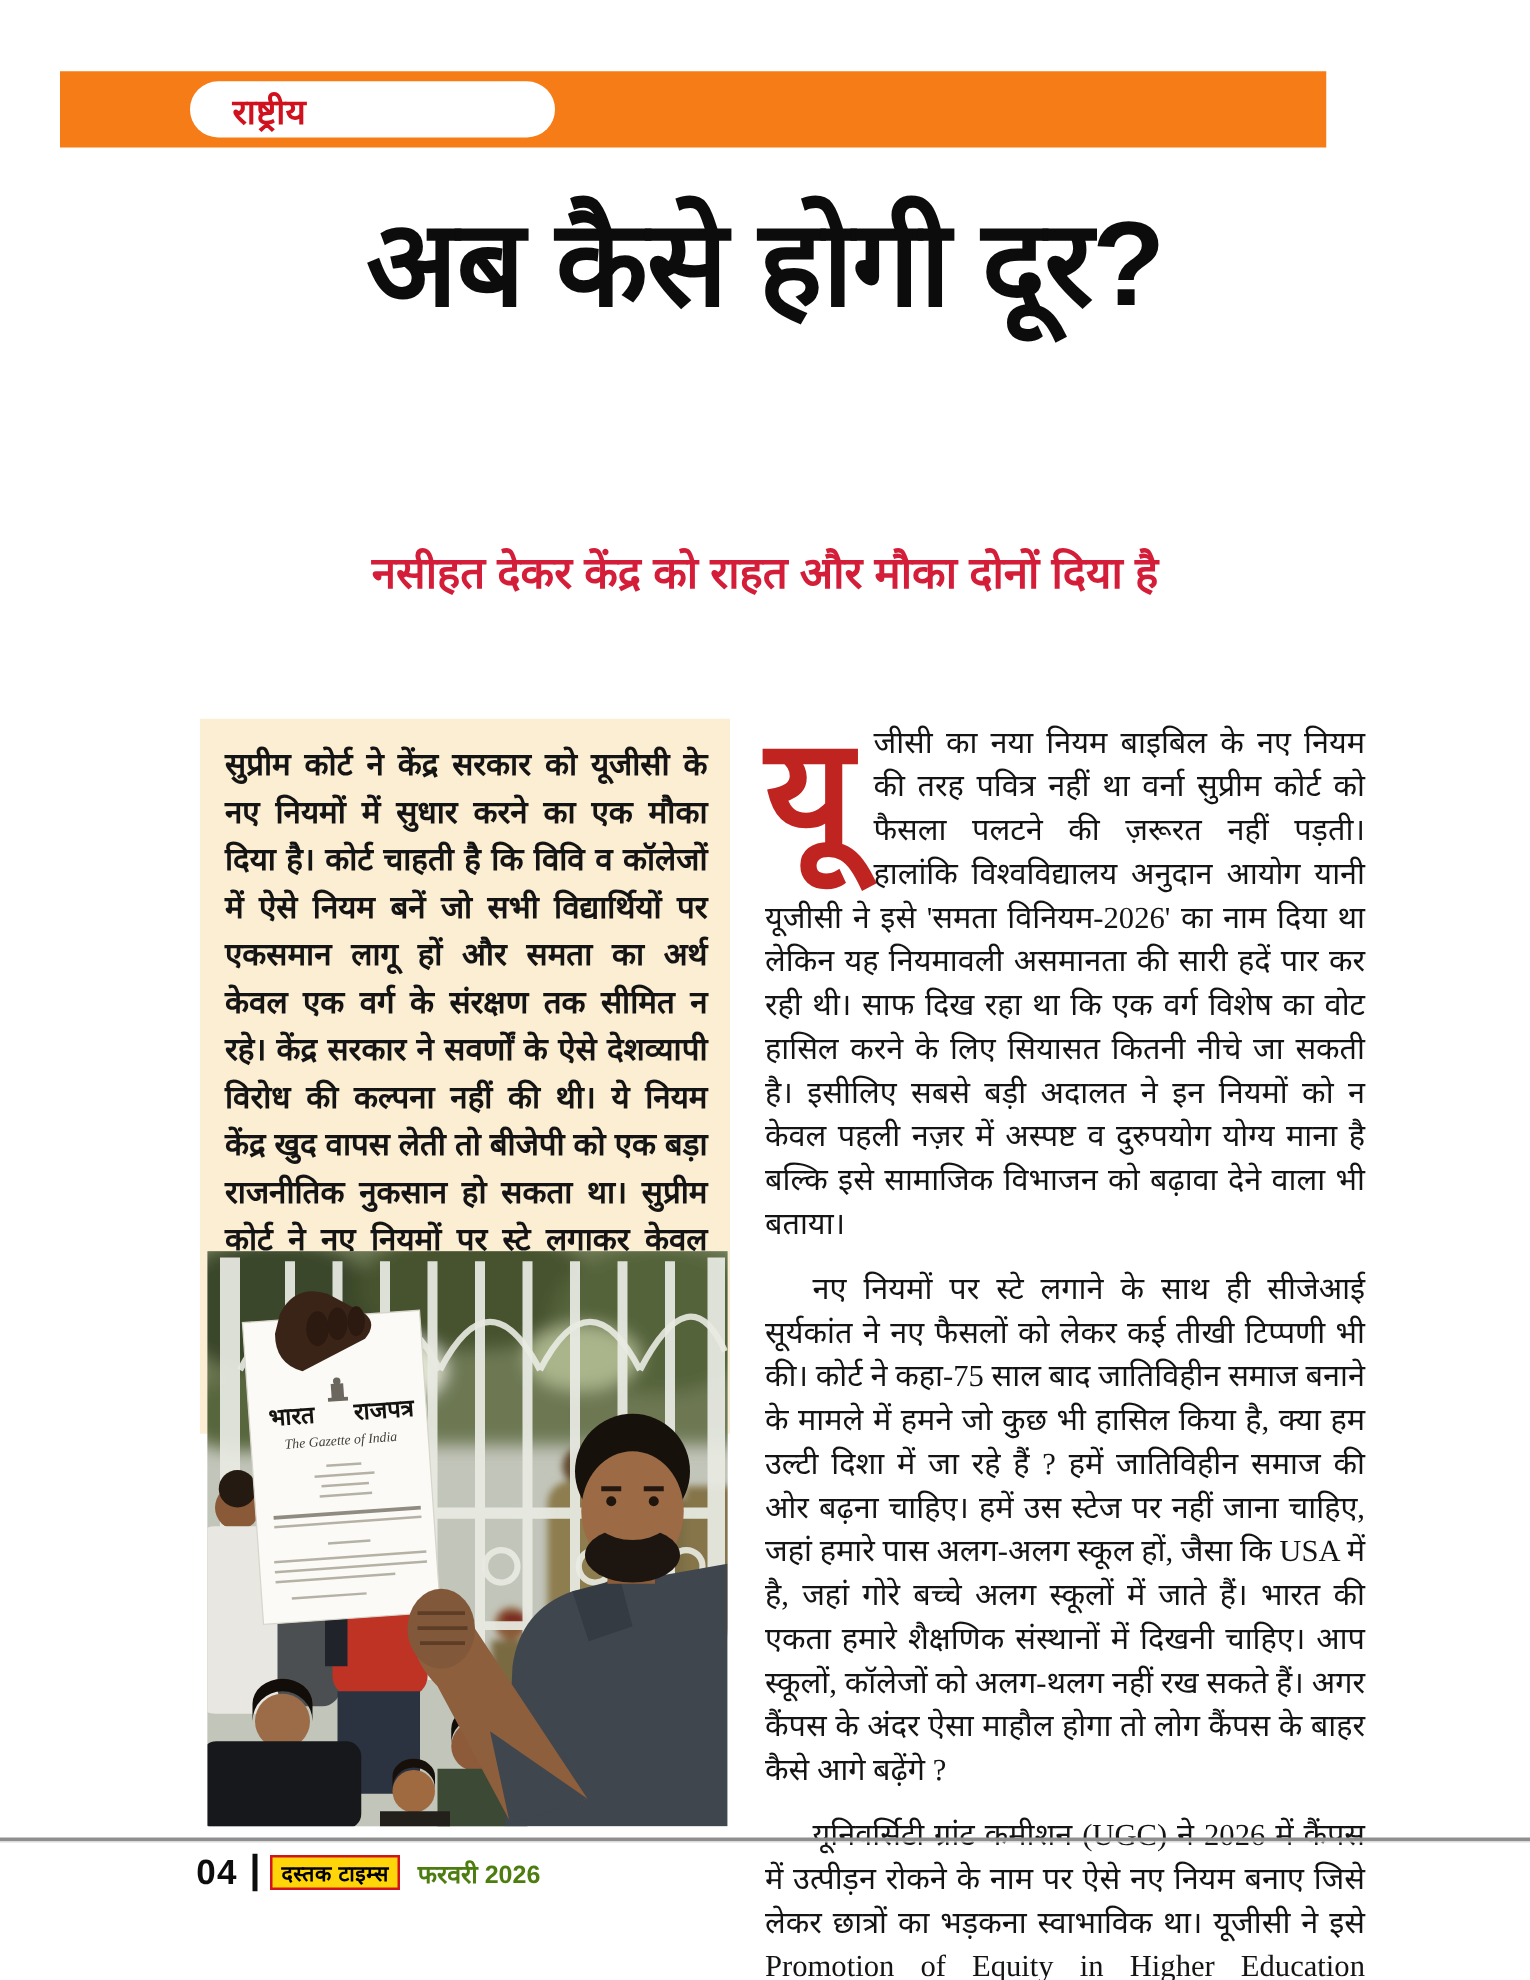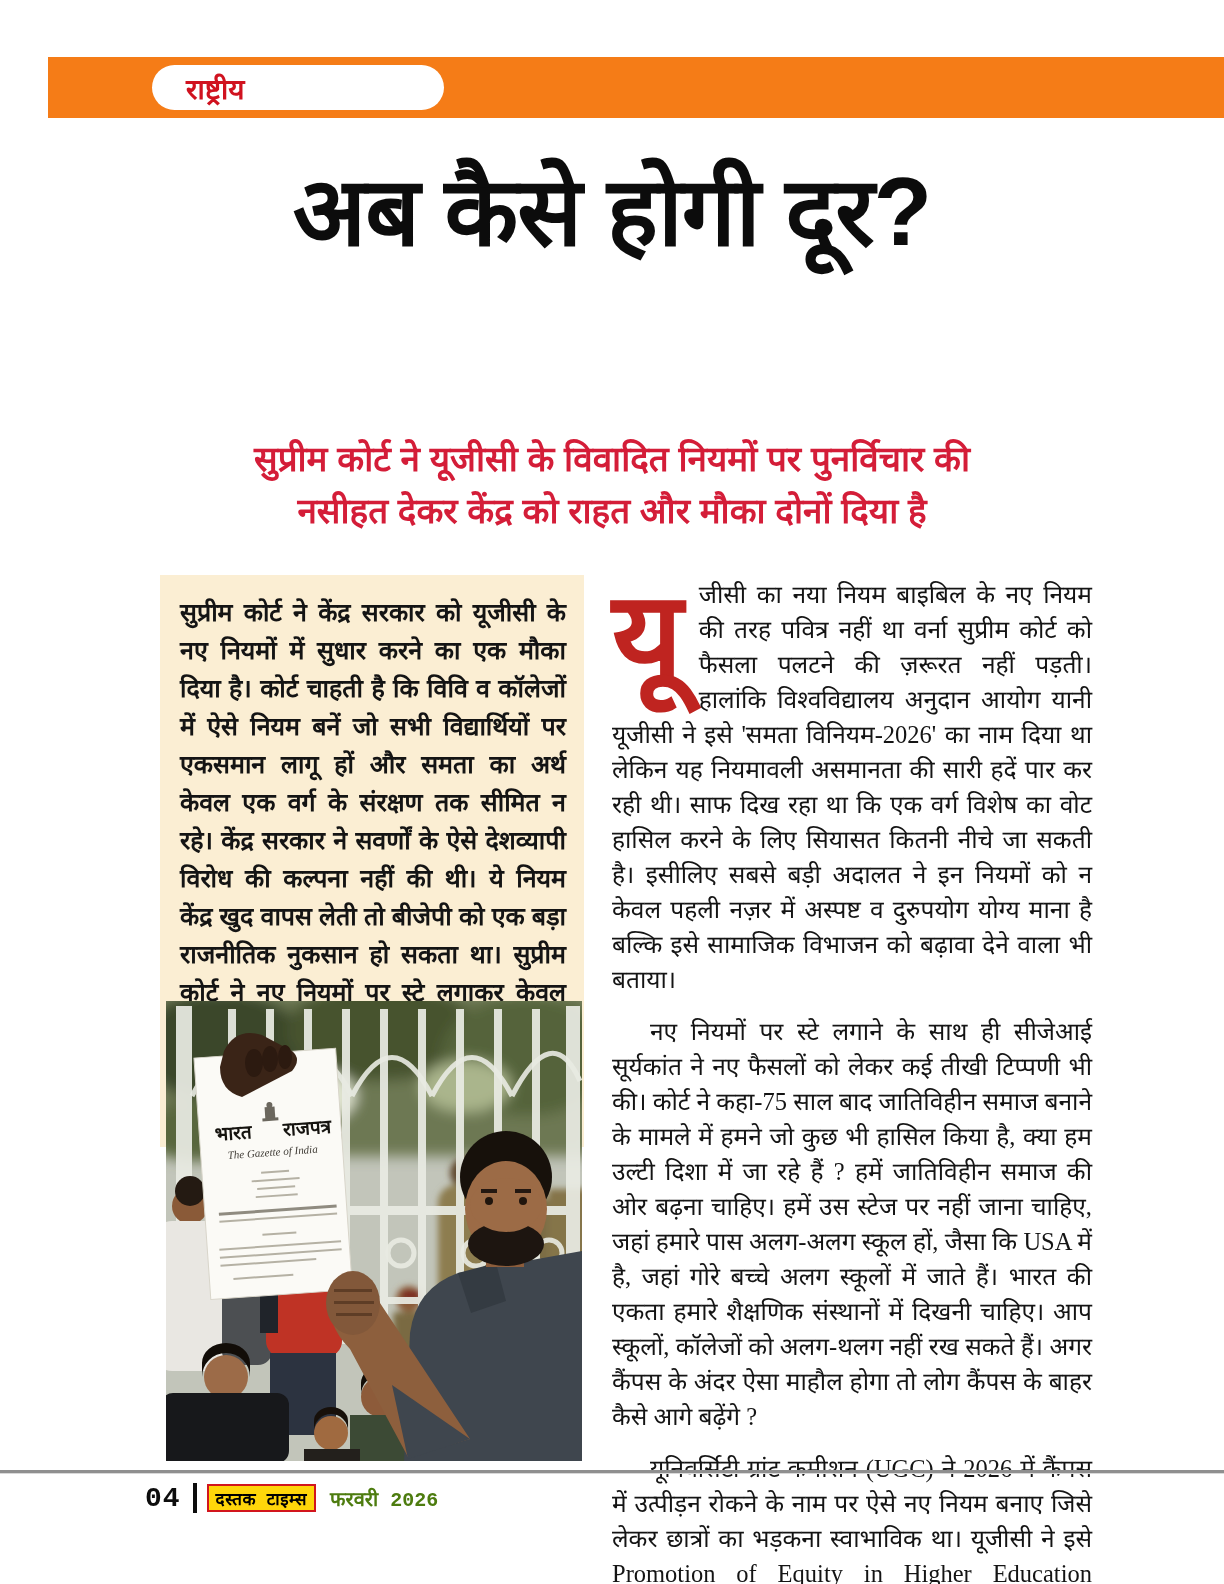--- a/index.html
+++ b/index.html
@@ -1,21 +1,21 @@
 <!DOCTYPE html>
 <html lang="hi"><head>
 <meta charset="utf-8">
 <style>
   html,body{margin:0;padding:0;background:#ffffff;}
   .page{
     position:relative;width:1224px;height:1584px;background:#ffffff;overflow:hidden;
     font-family:"Liberation Sans", sans-serif;color:#111;
   }
   
-  .topbar{position:absolute;left:48px;top:57px;width:1176px;height:61px;background:#f57c17;}
+  .topbar{position:absolute;left:48px;top:57px;width:1013px;height:61px;background:#f57c17;}
   .section-pill{
     position:absolute;left:104px;top:8px;width:292px;height:45px;background:#ffffff;
     border-radius:24px;display:flex;align-items:center;padding-left:34px;box-sizing:border-box;
   }
   .section-pill .label{color:#d0121f;font-size:28px;font-weight:700;}
   
   .headline{position:absolute;left:40px;width:1144px;top:142px;text-align:center;
     font-weight:800;color:#0c0c0c;font-size:96px;line-height:139px;letter-spacing:-1px;}
   
   .subheadline{position:absolute;left:60px;width:1104px;top:433px;text-align:center;
@@ -36,21 +36,21 @@
     text-align:justify;color:#141414;}
   .article-col p{margin:0;}
   .article-col p.indent{text-indent:38px;margin-top:17px;}
   .dropcap{
     float:left;color:#bf2420;font-weight:700;font-size:122px;line-height:100px;
     margin:10px 16px 0 0;font-family:"Liberation Serif", serif;
   }
   
   .footer-rule{position:absolute;left:0;top:1470px;width:1224px;height:0;
     border-top:3px solid #8f8f8f;border-bottom:1px solid #d9d9d9;}
-  .footer{position:absolute;left:145px;top:1481px;height:34px;display:flex;align-items:center;font-family:Liberation Mono, monospace;}
+  .footer{position:absolute;left:157px;top:1481px;height:34px;display:flex;align-items:center;}
   .footer .pageno{font-size:28px;font-weight:800;color:#0d0d0d;letter-spacing:1px;}
   .footer .sep{width:4px;height:30px;background:#0d0d0d;margin:0 10px 0 12px;}
   .footer .maglogo{
     background:#ffd60a;border:2px solid #d2151d;color:#000000;font-weight:800;
     font-size:17px;padding:1px 7px 0 7px;letter-spacing:.5px;
   }
   .footer .issue{font-size:20px;font-weight:700;color:#4d7c0f;margin-left:14px;}
 </style>
 </head>
 <body>
@@ -61,21 +61,20 @@
     <div class="section-pill">
       <span class="label">राष्ट्रीय</span>
     </div>
   </div>
 
   <div class="headline">
     <div>अब कैसे होगी दूर?</div>
   </div>
 
   <div class="subheadline">
-    <div>सुप्रीम कोर्ट ने यूजीसी के विवादित नियमों पर पुनर्विचार की</div>
     <div>नसीहत देकर केंद्र को राहत और मौका दोनों दिया है</div>
   </div>
 
   <div class="lede-box">
     <span>सुप्रीम कोर्ट ने केंद्र सरकार को यूजीसी के नए नियमों में सुधार करने का एक मौका दिया है। कोर्ट चाहती है कि विवि व कॉलेजों में ऐसे नियम बनें जो सभी विद्यार्थियों पर एकसमान लागू हों और समता का अर्थ केवल एक वर्ग के संरक्षण तक सीमित न रहे। केंद्र सरकार ने सवर्णों के ऐसे देशव्यापी विरोध की कल्पना नहीं की थी। ये नियम केंद्र खुद वापस लेती तो बीजेपी को एक बड़ा राजनीतिक नुकसान हो सकता था। सुप्रीम कोर्ट ने नए नियमों पर स्टे लगाकर केवल छात्रों को ही नहीं, बल्कि केंद्र सरकार को भी राहत दी है। </span><span class="reporter">दयाशंकर शुक्ल सागर</span><span> की रिपोर्ट।</span>
   </div>
 
   <div class="photo">
     <svg width="416" height="460" viewBox="0 0 416 460" xmlns="http://www.w3.org/2000/svg">
       <defs>

